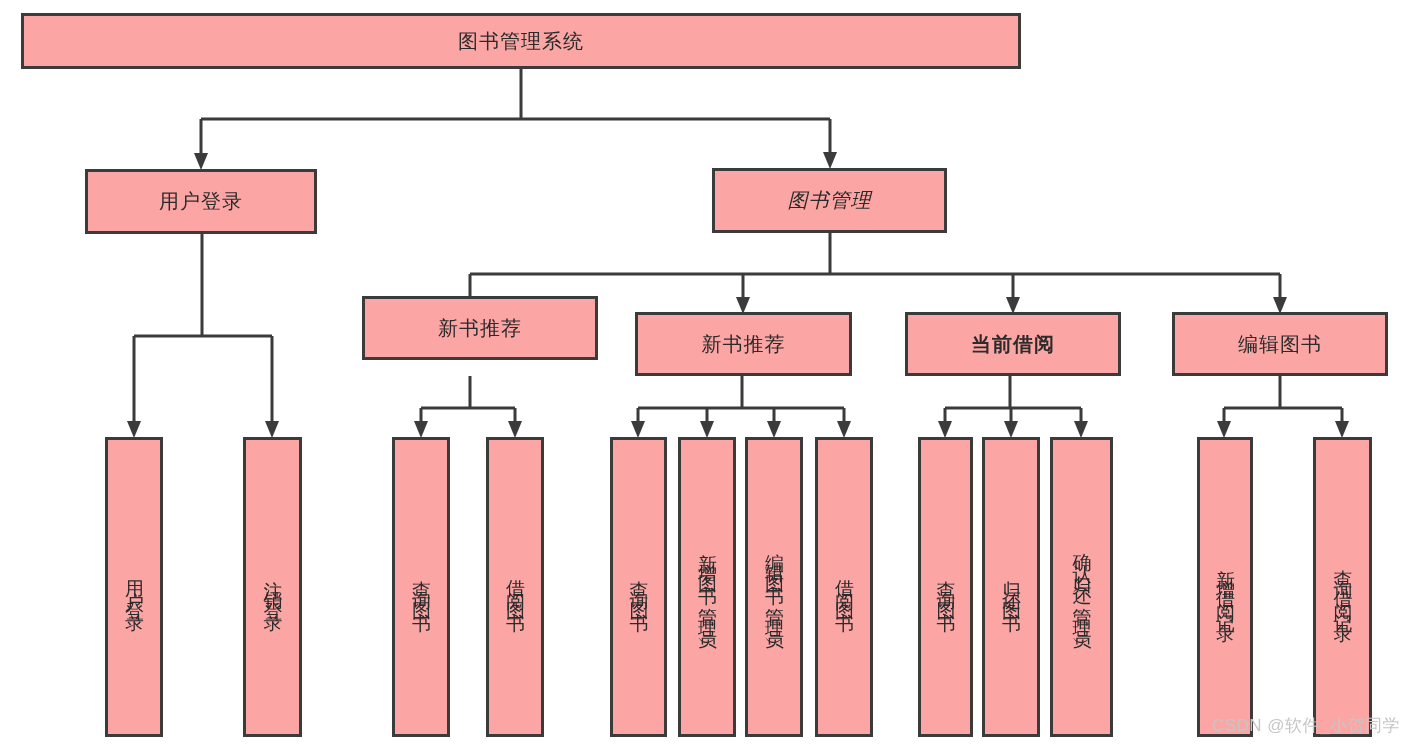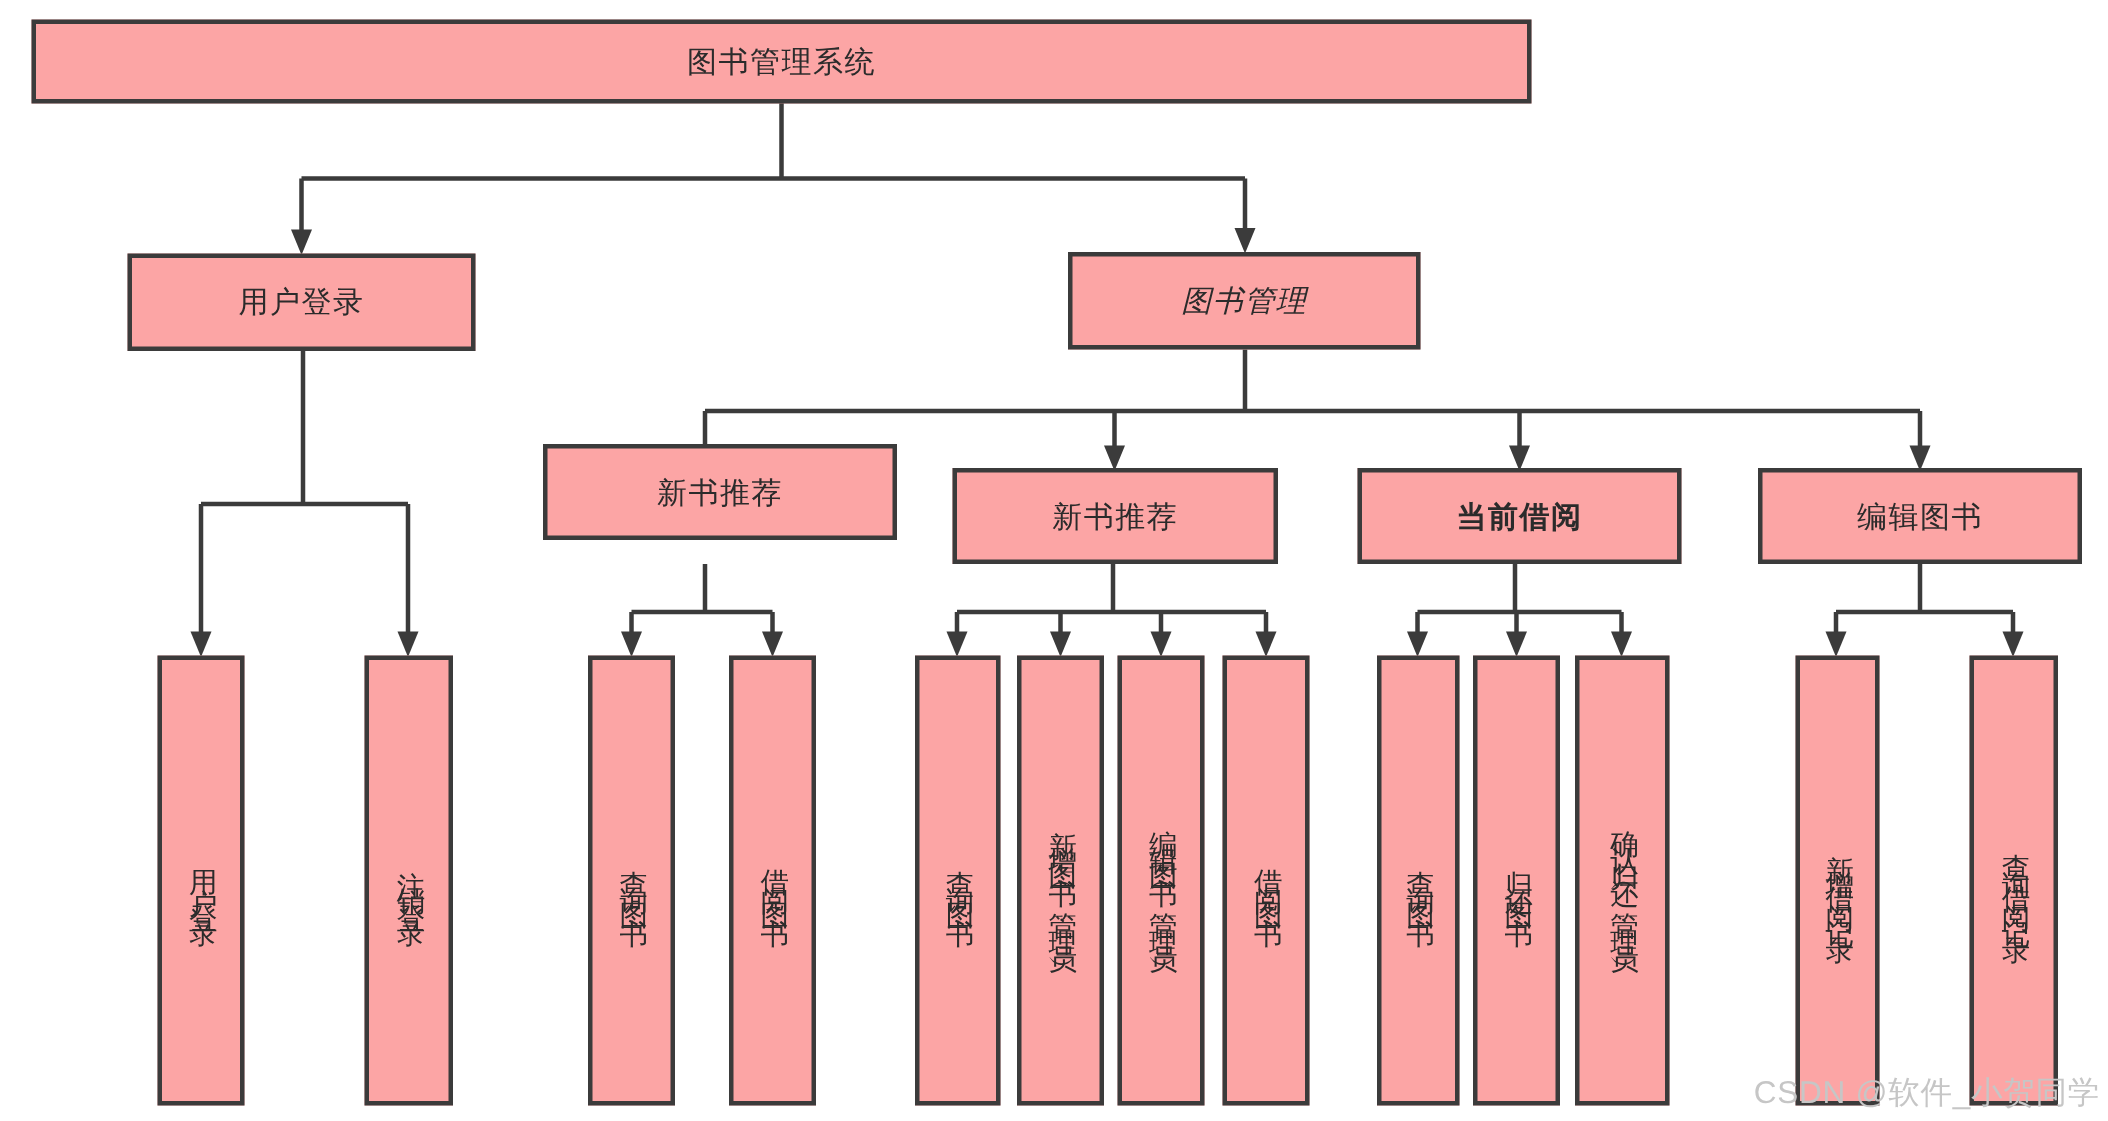--- a/index.html
+++ b/index.html
@@ -28,21 +28,21 @@
   #borrowRecords {left:1172px;top:312px; width:216px; height:64px;}
   #l1a{left:105px;width:58px;}  #l1b{left:243px;width:59px;}
   #l2a{left:392px;width:58px;}  #l2b{left:486px;width:58px;}
   #l3a{left:610px;width:57px;}  #l3b{left:678px;width:58px;}
   #l3c{left:745px;width:58px;}  #l3d{left:815px;width:58px;}
   #l4a{left:918px;width:55px;}  #l4b{left:982px;width:58px;}
   #l4c{left:1050px;width:63px;}
   #l5a{left:1197px;width:56px;} #l5b{left:1313px;width:59px;}
   .watermark{
     position:absolute;right:5px;top:714px;z-index:5;
-    color:#c6c6c6;font-size:21px;letter-spacing:0.5px;white-space:nowrap;
+    color:#c6c6c6;font-size:17px;letter-spacing:0.5px;white-space:nowrap;
   }
 </style>
 </head>
 <body>
 
 <div class="canvas">
 
   <svg class="wires" width="1405" height="747" viewBox="0 0 1405 747">
     <g stroke="#3b3b3b" stroke-width="3" fill="none">
 

